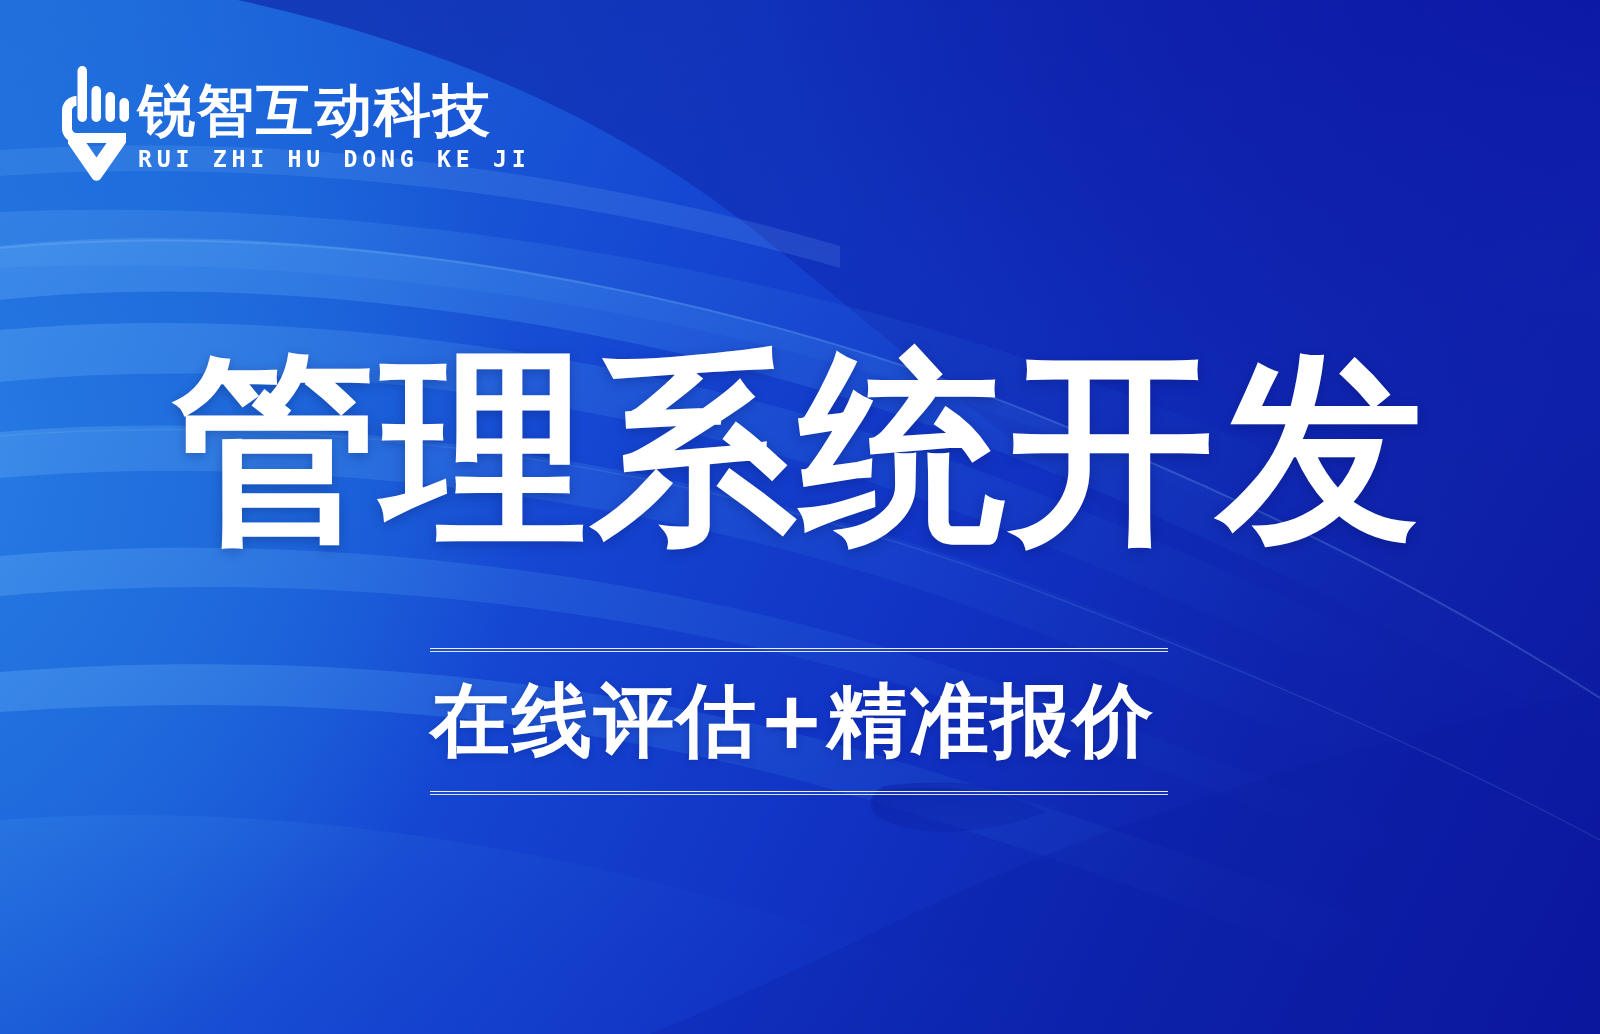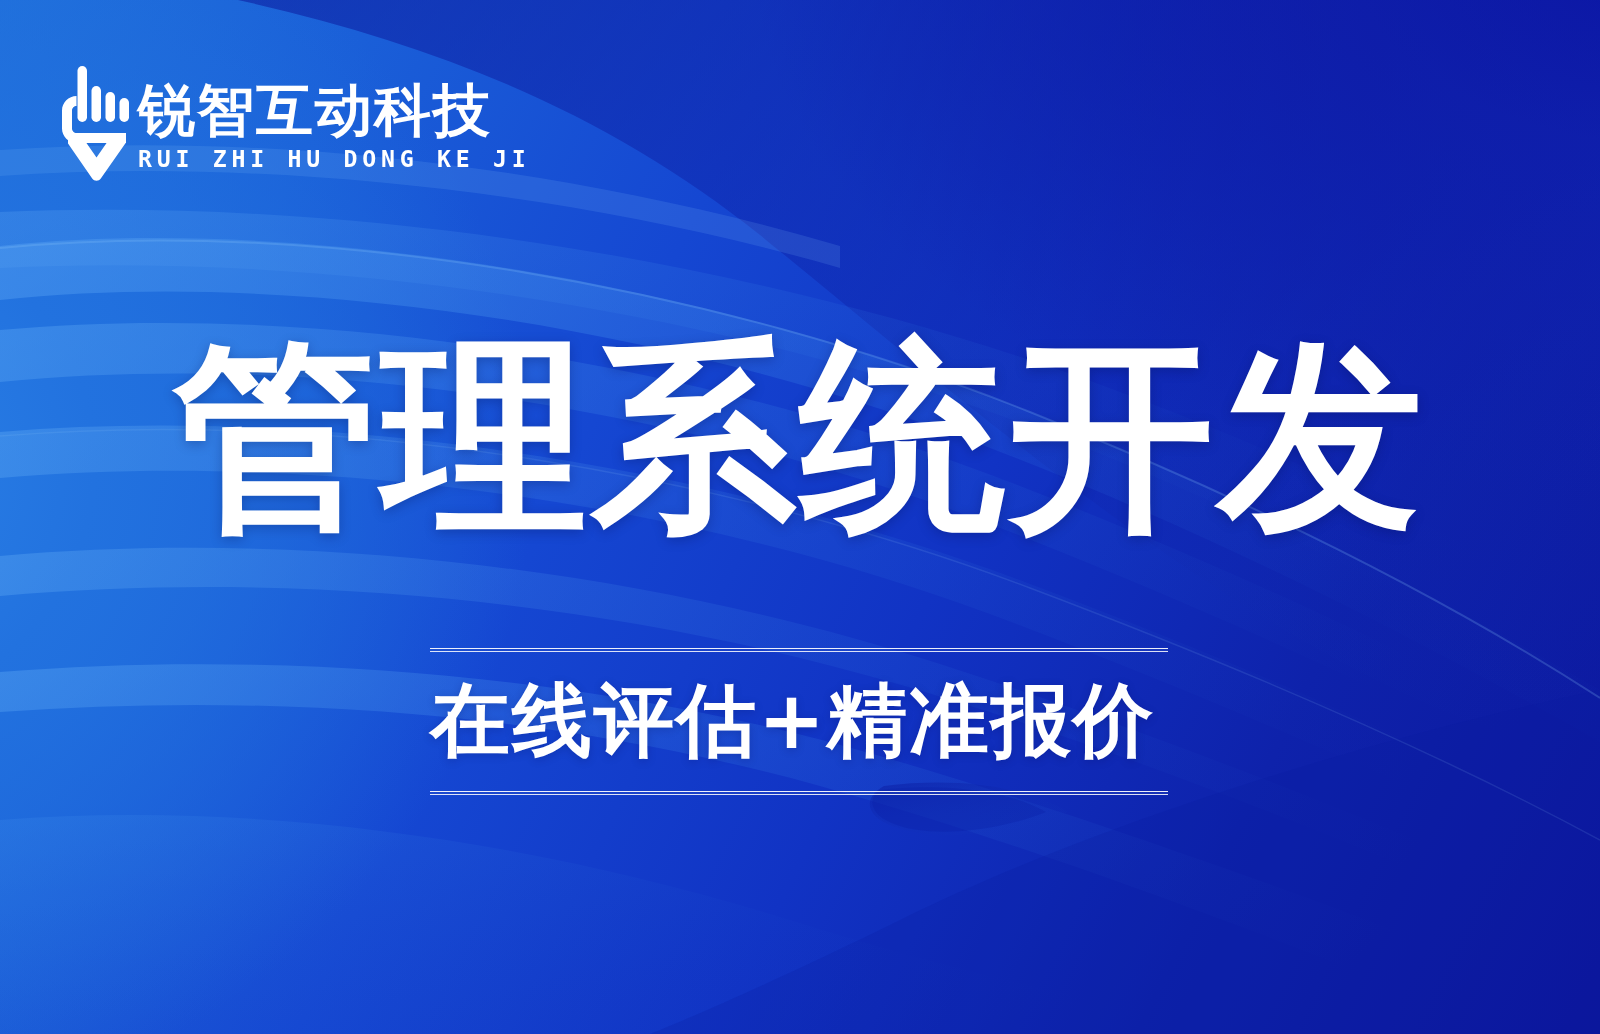--- a/index.html
+++ b/index.html
@@ -77,21 +77,21 @@
     font-family: "DejaVu Sans Mono", "Liberation Mono", monospace;
     transform: scaleX(1.03);
     transform-origin: left center;
   }
 
   
   .main-title {
     position: absolute;
     left: 0;
     right: 0;
-    top: 330px;
+    top: 342px;
     text-align: center;
     z-index: 6;
     color: #ffffff;
     font-size: 205px;
     font-weight: 700;
     letter-spacing: 4px;
     line-height: 1.05;
     white-space: nowrap;
     font-family: "DejaVu Sans", "Liberation Sans", sans-serif;
     text-shadow: 0 3px 12px rgba(4, 14, 80, 0.28);

